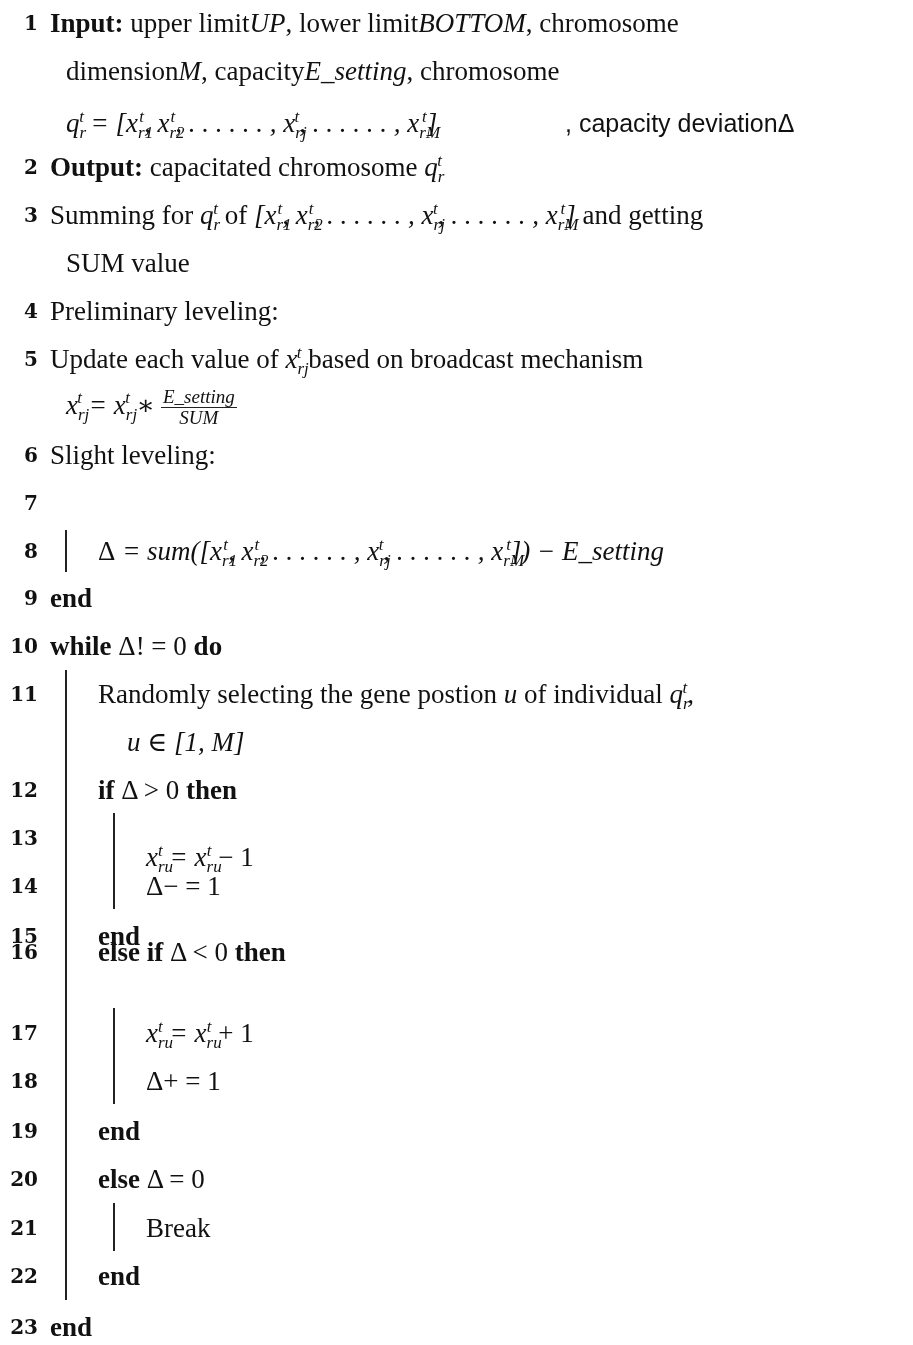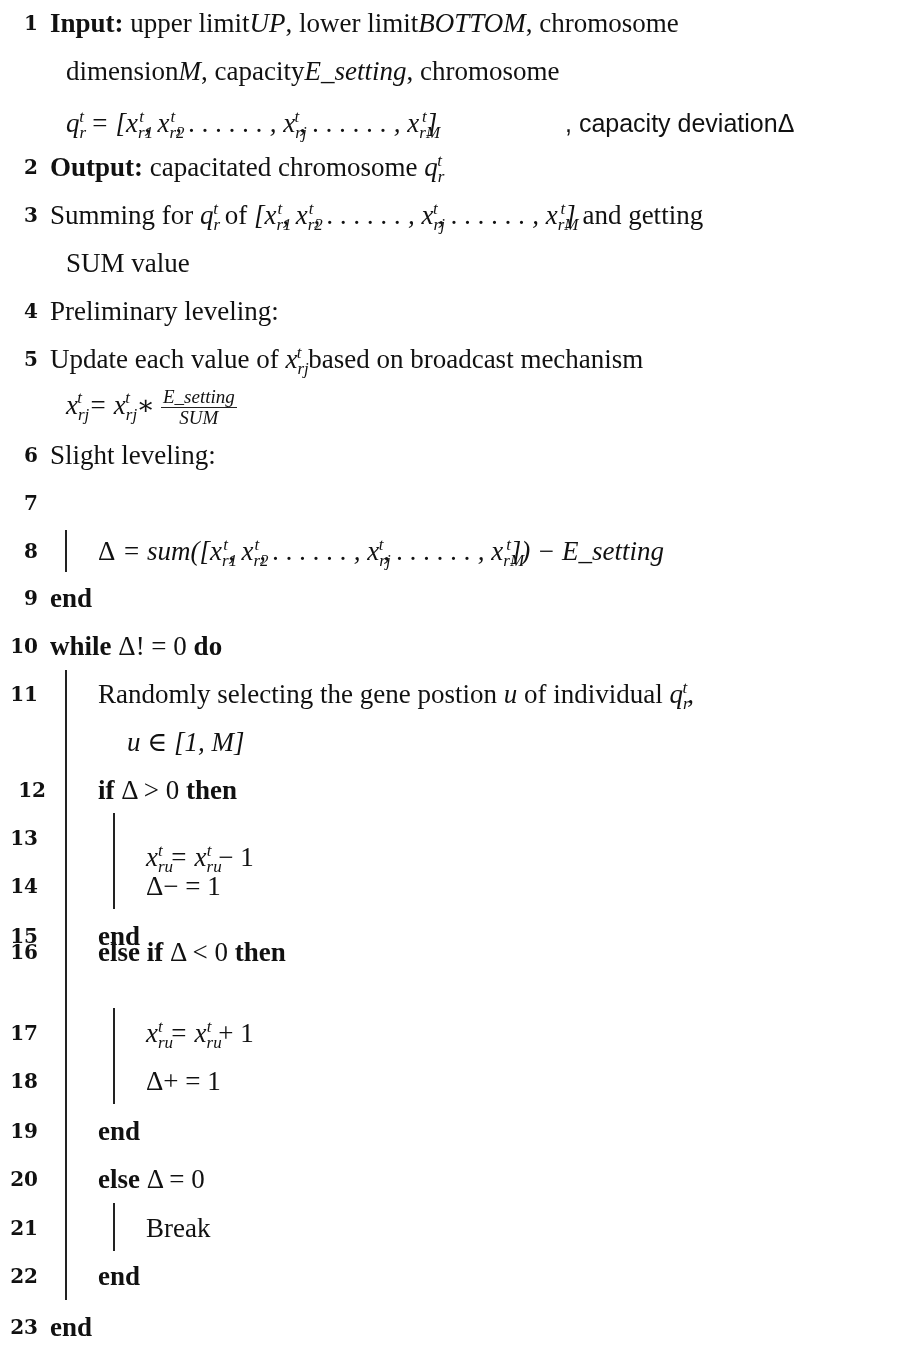--- a/index.html
+++ b/index.html
@@ -130,21 +130,21 @@
     <span>of individual</span>
     <span class="m">q<sub>r</sub><sup style="margin-left:-7px">t</sup>,</span>
   </span>
 </div>
 
 <div class="line" style="top:722px;width:913px;">
   <span class="txt m" style="left:127px;text-align:center;">u ∈ [1, M]</span>
 </div>
 
 <div class="line" style="top:770px;width:913px;">
-  <span class="ln" style="left:0;padding-left:8px;">12</span>
+  <span class="ln" style="left:0;">12</span>
   <span class="txt" style="left:98px;">
     <span class="kw">if</span>
     <span>Δ &gt; 0</span>
     <span class="kw">then</span>
   </span>
 </div>
 <div class="vbar" style="left:113px;top:813px;height:96px;"></div>
 
 <div class="line" style="top:818px;width:913px;">
   <span class="ln" style="left:0;">13</span>

